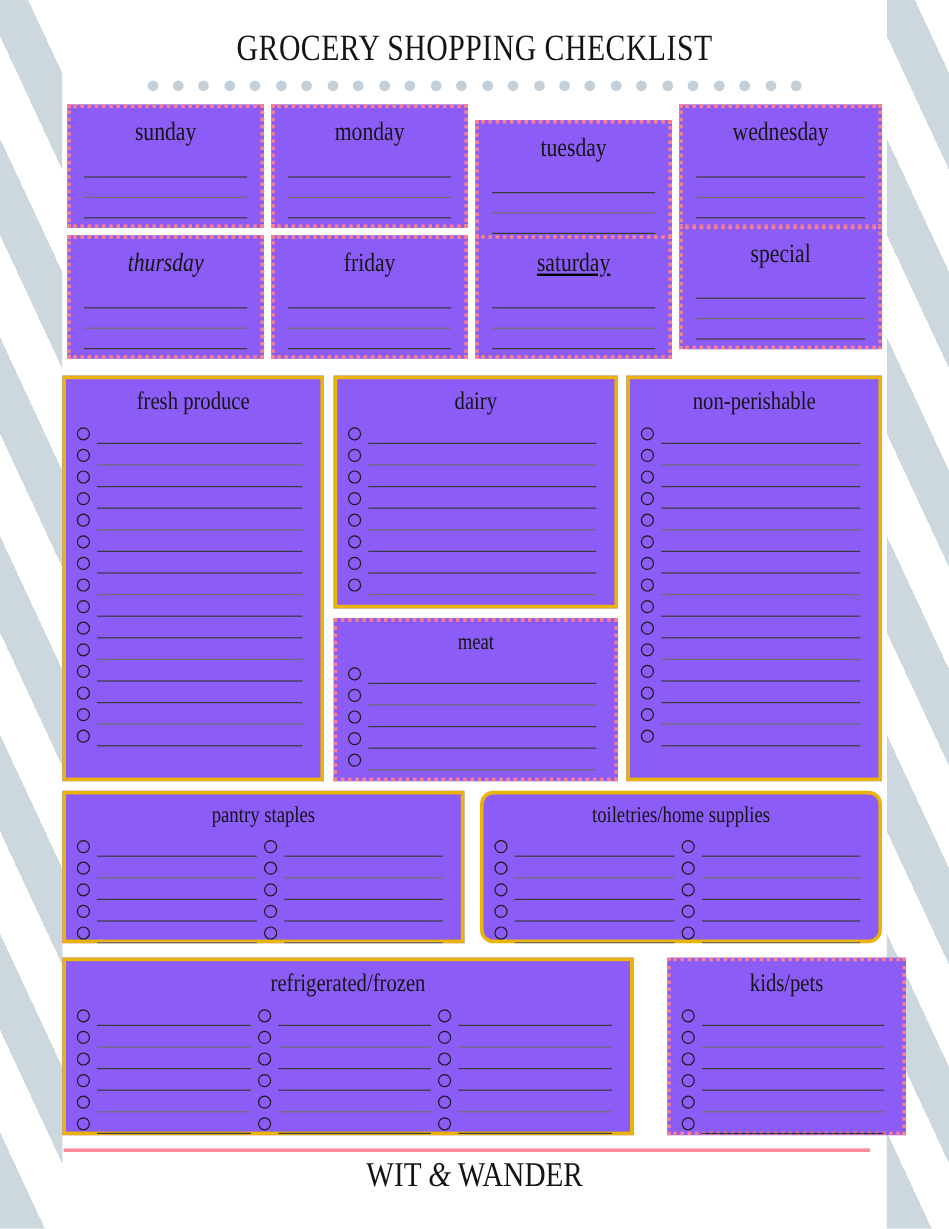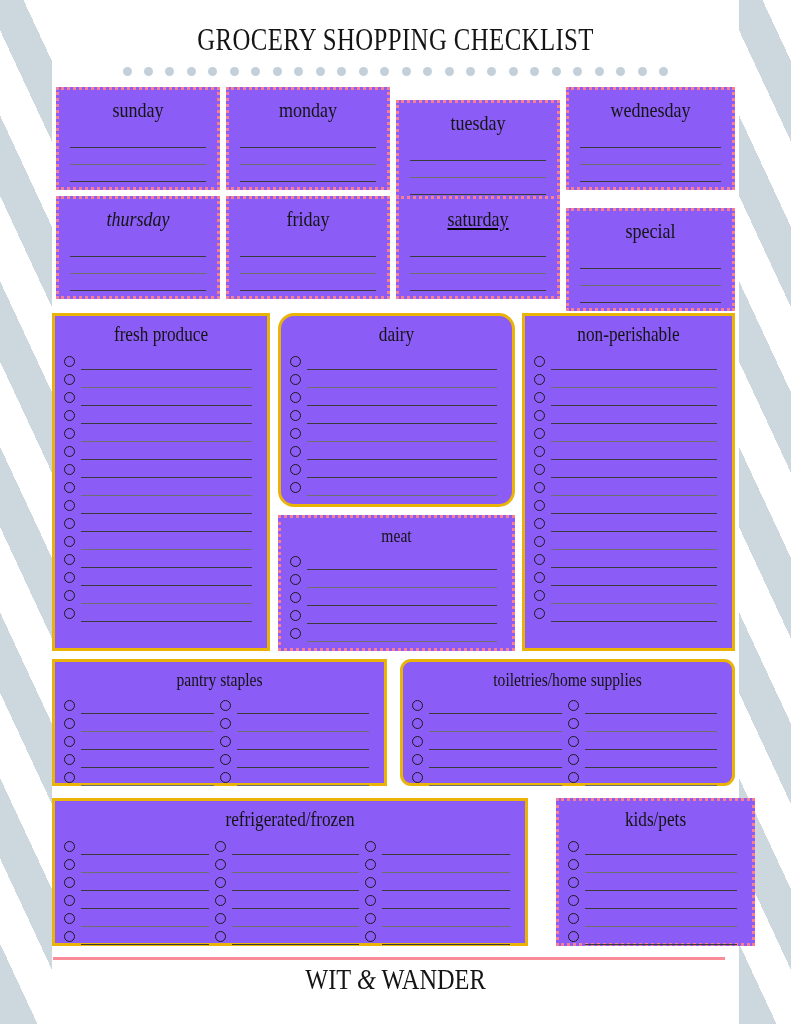--- a/index.html
+++ b/index.html
@@ -242,21 +242,21 @@
           </div>
         </div>
         <div class="box dotted" style="left: 344px; top: 196px; width: 164px; height: 103px; text-decoration: underline;">
           <div class="box-title" style="font-size: 22px; padding-top: 9px;">saturday</div>
           <div class="rules" style="margin-top: 10px;">
             <div class="rule"></div>
             <div class="rule alt"></div>
             <div class="rule"></div>
           </div>
         </div>
-        <div class="box dotted" style="left: 514px; top: 208px; width: 169px; height: 103px;">
+        <div class="box dotted" style="left: 514px; top: 188px; width: 169px; height: 103px;">
           <div class="box-title" style="font-size: 22px; padding-top: 9px;">special</div>
           <div class="rules" style="margin-top: 10px;">
             <div class="rule"></div>
             <div class="rule alt"></div>
             <div class="rule"></div>
           </div>
         </div>
         <div class="box solid" style="left: 0px; top: 313px; width: 218px; height: 338px;">
           <div class="box-title" style="font-size: 21px; padding-top: 8px;">fresh produce</div>
           <div class="cols" style="margin-top: 7px;">
@@ -317,21 +317,21 @@
                 <span class="cbox"></span>
                 <span class="cline"></span>
               </div>
               <div class="crow">
                 <span class="cbox"></span>
                 <span class="cline"></span>
               </div>
             </div>
           </div>
         </div>
-        <div class="box solid" style="left: 226px; top: 313px; width: 237px; height: 194px; border-radius: 16px;">
+        <div class="box solid" style="left: 226px; top: 313px; width: 237px; height: 194px;">
           <div class="box-title" style="font-size: 21px; padding-top: 8px;">dairy</div>
           <div class="cols" style="margin-top: 7px;">
             <div class="col">
               <div class="crow">
                 <span class="cbox"></span>
                 <span class="cline"></span>
               </div>
               <div class="crow alt">
                 <span class="cbox"></span>
                 <span class="cline"></span>

